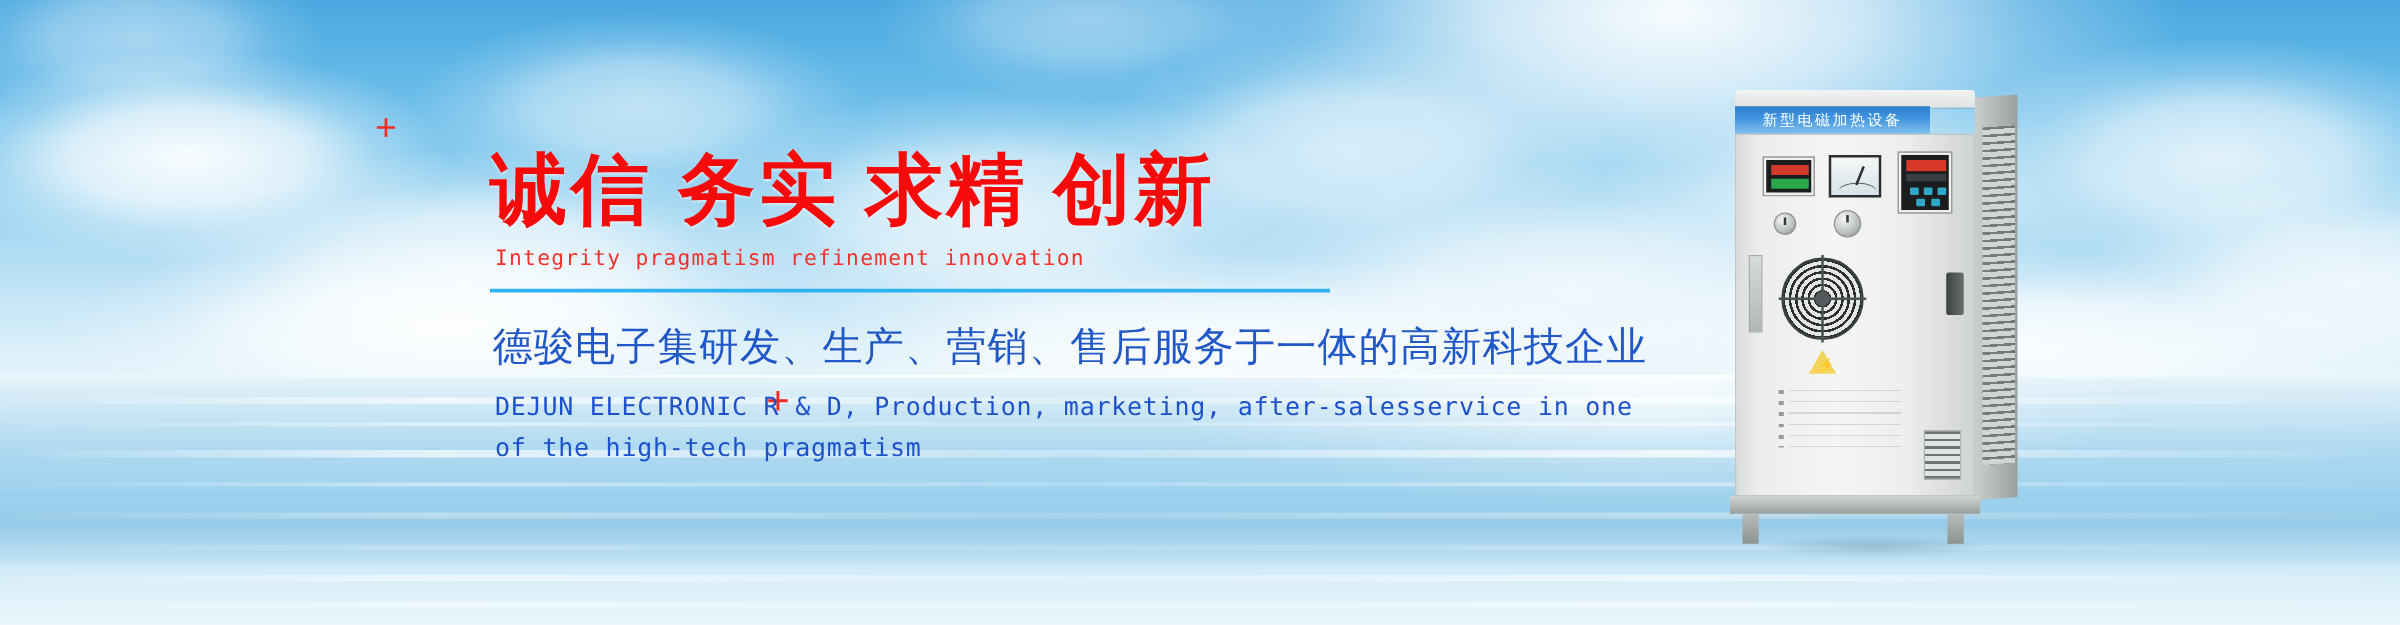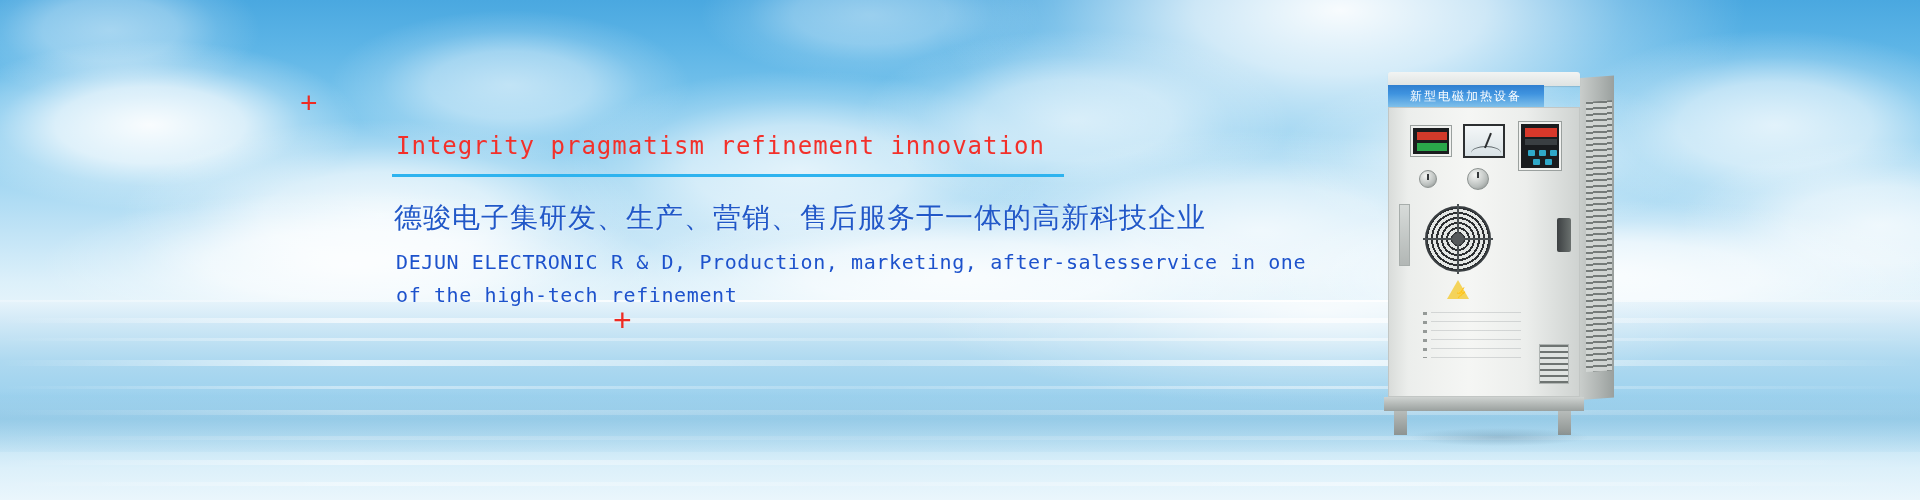--- a/index.html
+++ b/index.html
@@ -127,35 +127,35 @@
     font-weight: 700;
     letter-spacing: 3px;
     color: #f60a0a;
     line-height: 1.05;
     white-space: nowrap;
     text-shadow: 0 1px 2px rgba(255,255,255,0.5);
   }
   .subline {
     margin: 12px 0 0 4px;
     font-family: "DejaVu Sans Mono", "Liberation Mono", monospace;
-    font-size: 24px;
+    font-size: 17px;
     letter-spacing: 1px;
     color: #f3302a;
     white-space: nowrap;
   }
   .divider {
     margin: 14px 0 0 0;
     width: 672px;
     height: 3px;
     background: #2eb3ef;
     border: 0;
   }
   .cn-line {
     margin: 22px 0 0 2px;
-    font-size: 28px;
+    font-size: 32px;
     letter-spacing: 1px;
     color: #2158c8;
     white-space: nowrap;
     text-shadow: 0 1px 1px rgba(255,255,255,0.55);
   }
   .en-line {
     margin: 13px 0 0 4px;
     font-family: "DejaVu Sans Mono", "Liberation Mono", monospace;
     font-size: 20px;
     letter-spacing: 0.6px;
@@ -462,25 +462,26 @@
     <div class="sea-streak s8"></div>
   </div>
   <div class="horizon"></div>
   <div class="sea-glow"></div>
   <div class="sea-dark"></div>
 
   <span class="plus plus-top">+</span>
   <span class="plus plus-bot">+</span>
 
   <div class="copy">
+    <h1 class="headline">诚信 务实 求精 创新</h1>
     <div class="subline">Integrity  pragmatism  refinement  innovation</div>
     <hr class="divider">
     <div class="cn-line">德骏电子集研发、生产、营销、售后服务于一体的高新科技企业</div>
     <div class="en-line">DEJUN ELECTRONIC R &amp; D, Production, marketing, after-salesservice in one</div>
-    <div class="en-line second">of the high-tech refinement</div>
+    <div class="en-line second">of the high-tech pragmatism</div>
   </div>
 
   <div class="machine">
     <div class="m-side"></div>
     <div class="m-vents"></div>
     <div class="m-top"></div>
     <div class="m-band">
       <span class="m-band-text">新型电磁加热设备</span>
     </div>
     <div class="m-body">

